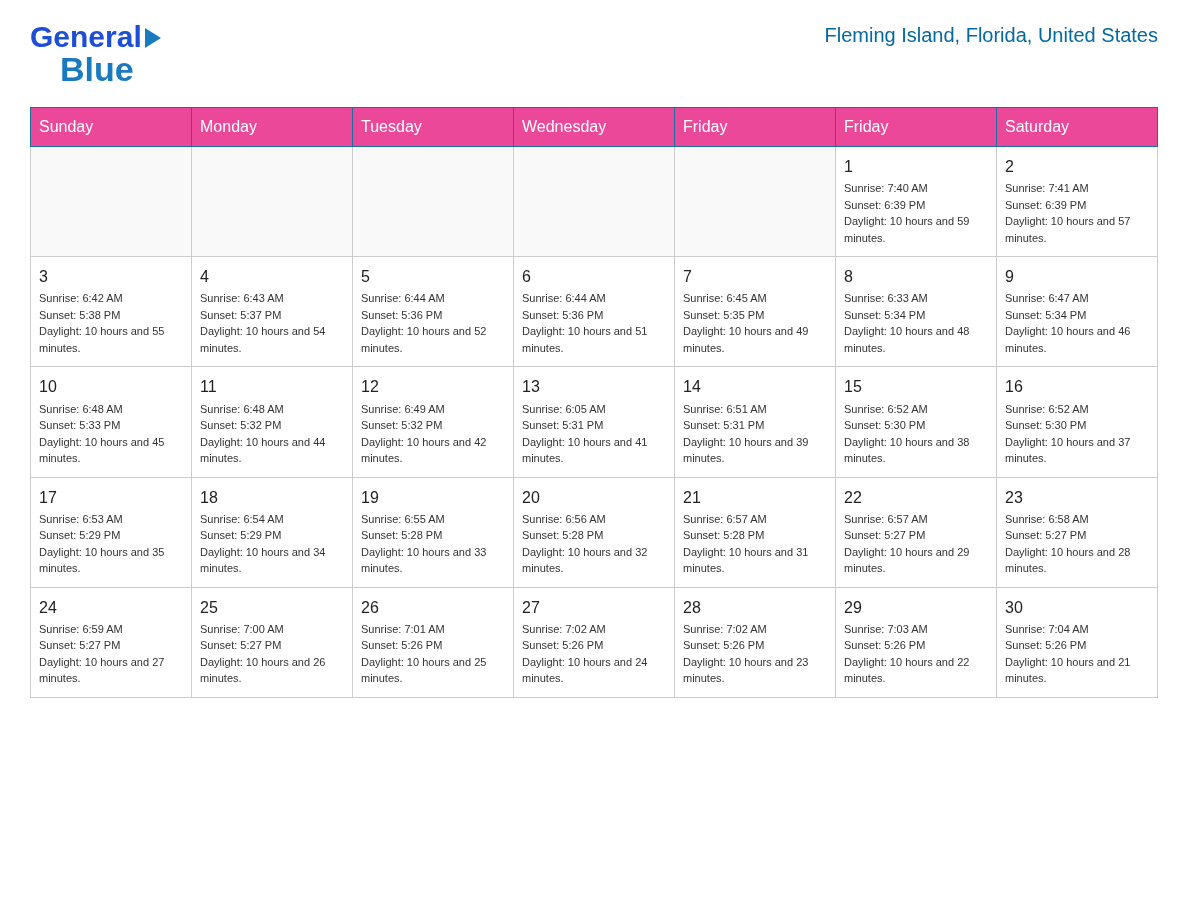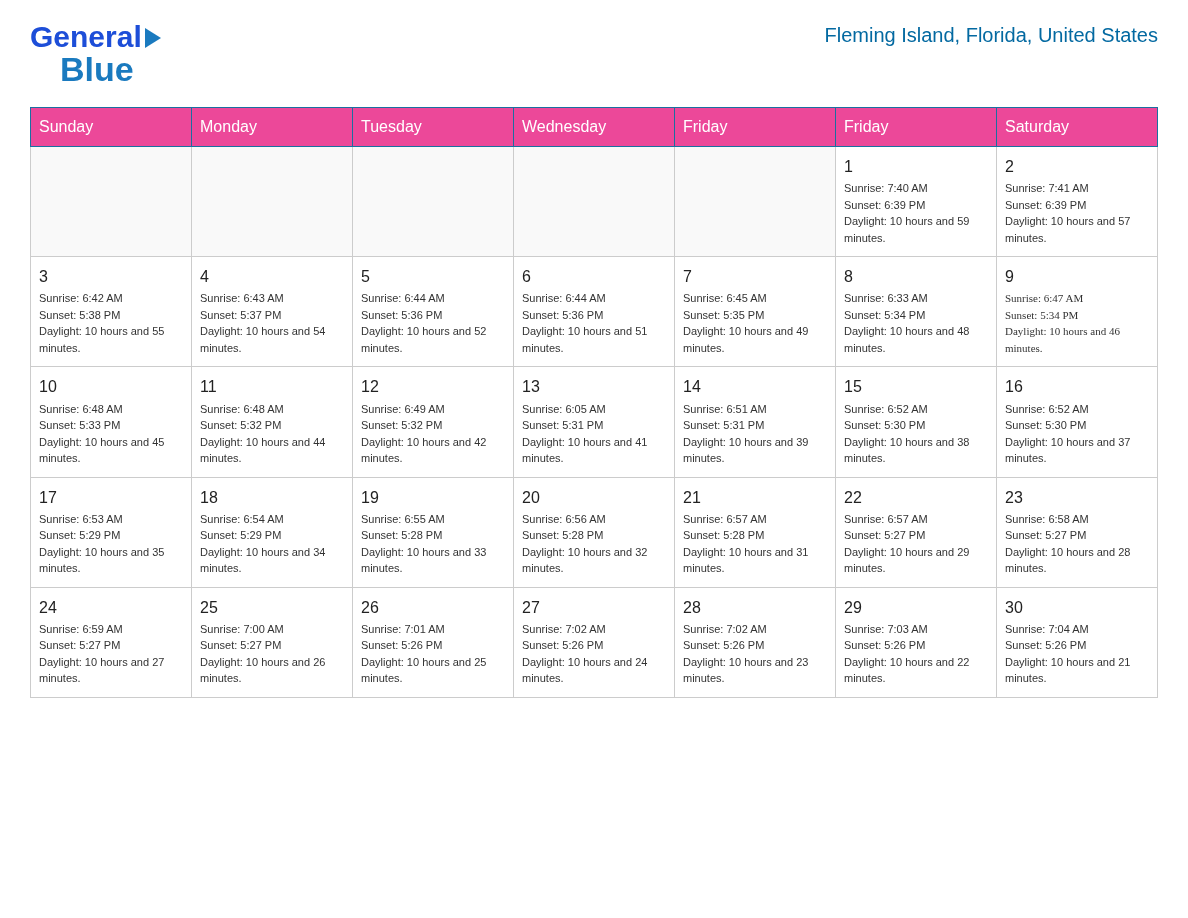--- a/index.html
+++ b/index.html
@@ -190,21 +190,21 @@
 Daylight: 10 hours and 49 minutes.</div>
         </td>
         <td>
           <span class="day-number">8</span>
           <div class="day-info" style="white-space: pre-line;">Sunrise: 6:33 AM
 Sunset: 5:34 PM
 Daylight: 10 hours and 48 minutes.</div>
         </td>
         <td>
           <span class="day-number">9</span>
-          <div class="day-info" style="white-space: pre-line; font-family: Liberation Serif, serif;">Sunrise: 6:47 AM
+          <div class="day-info" style="white-space: pre-line;">Sunrise: 6:47 AM
 Sunset: 5:34 PM
 Daylight: 10 hours and 46 minutes.</div>
         </td>
       </tr>
       <tr>
         <td>
           <span class="day-number">10</span>
           <div class="day-info" style="white-space: pre-line;">Sunrise: 6:48 AM
 Sunset: 5:33 PM
 Daylight: 10 hours and 45 minutes.</div>

